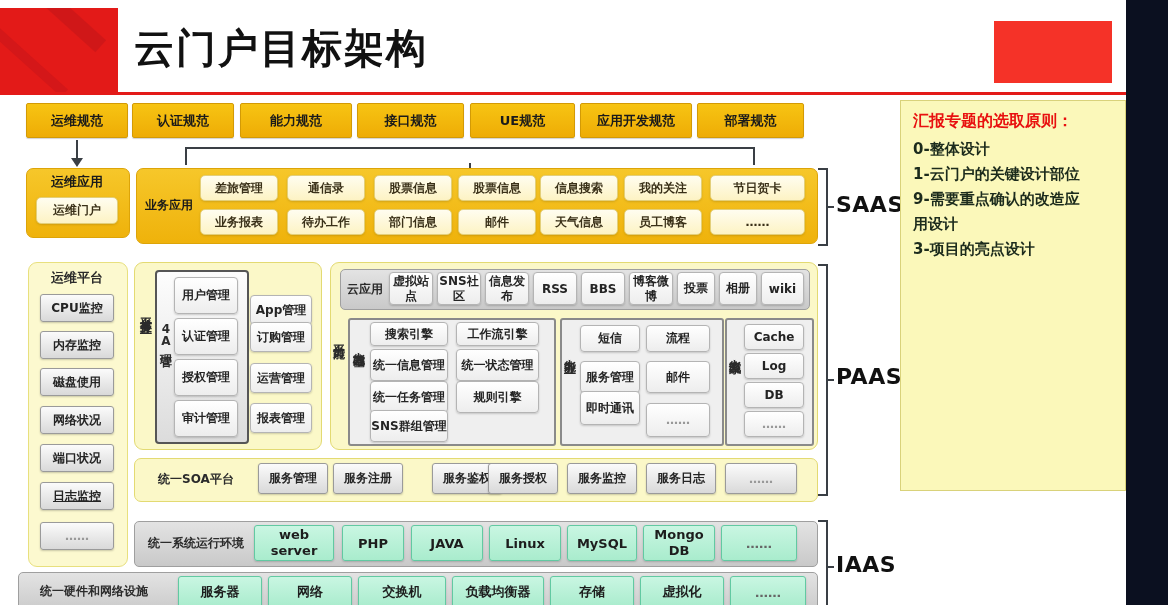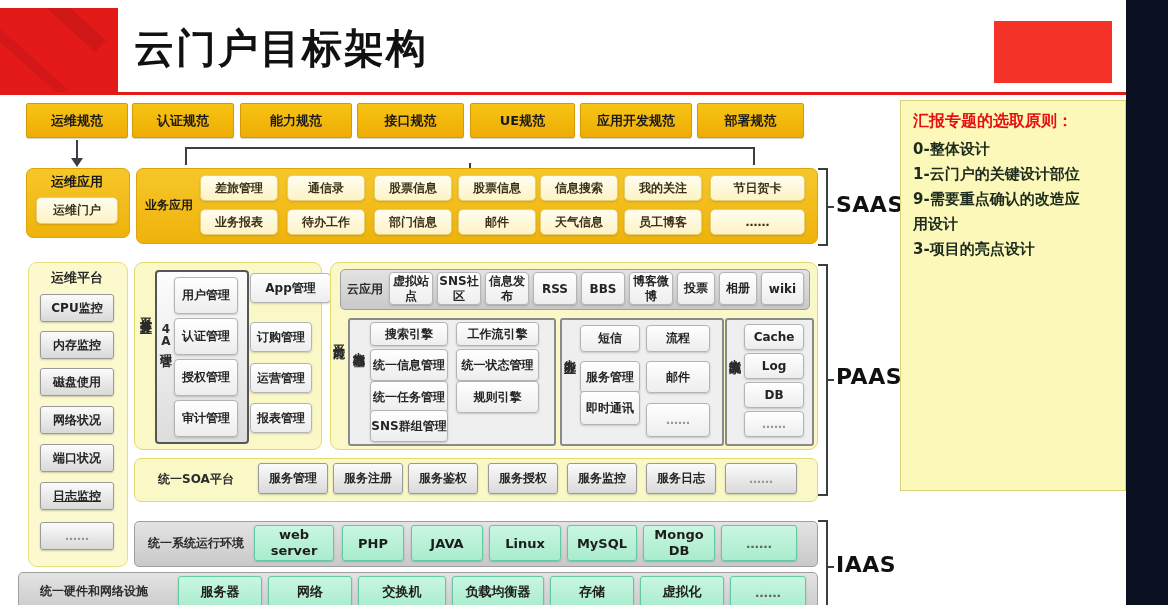--- a/index.html
+++ b/index.html
@@ -184,21 +184,21 @@
   <div class="box whitebox" style="left:174px;top:318px;width:64px;height:37px;line-height:15px;">
       <span>认证管理</span>
     </div>
   <div class="box whitebox" style="left:174px;top:359px;width:64px;height:37px;line-height:15px;">
       <span>授权管理</span>
     </div>
   <div class="box whitebox" style="left:174px;top:400px;width:64px;height:37px;line-height:15px;">
       <span>审计管理</span>
     </div>
 
-  <div class="box whitebox" style="left:250px;top:273px;width:81px;height:30px;">
+  <div class="box whitebox" style="left:250px;top:295px;width:62px;height:30px;">
       <span>App管理</span>
     </div>
   <div class="box whitebox" style="left:250px;top:322px;width:62px;height:30px;">
       <span>订购管理</span>
     </div>
   <div class="box whitebox" style="left:250px;top:363px;width:62px;height:30px;">
       <span>运营管理</span>
     </div>
   <div class="box whitebox" style="left:250px;top:403px;width:62px;height:30px;">
       <span>报表管理</span>
@@ -303,21 +303,21 @@
   <div class="ypanel2" style="position:absolute;left:134px;top:458px;width:682px;height:42px;border-radius:7px;"></div>
   <div class="box lbl" style="left:140px;top:469px;width:112px;height:20px;">
       <span>统一SOA平台</span>
     </div>
   <div class="box graybox" style="left:258px;top:463px;width:70px;height:31px;">
       <span>服务管理</span>
     </div>
   <div class="box graybox" style="left:333px;top:463px;width:70px;height:31px;">
       <span>服务注册</span>
     </div>
-  <div class="box graybox" style="left:408px;top:463px;width:70px;height:31px;">
+  <div class="box graybox" style="left:432px;top:463px;width:70px;height:31px;">
       <span>服务鉴权</span>
     </div>
   <div class="box graybox" style="left:488px;top:463px;width:70px;height:31px;">
       <span>服务授权</span>
     </div>
   <div class="box graybox" style="left:567px;top:463px;width:70px;height:31px;">
       <span>服务监控</span>
     </div>
   <div class="box graybox" style="left:646px;top:463px;width:70px;height:31px;">
       <span>服务日志</span>

